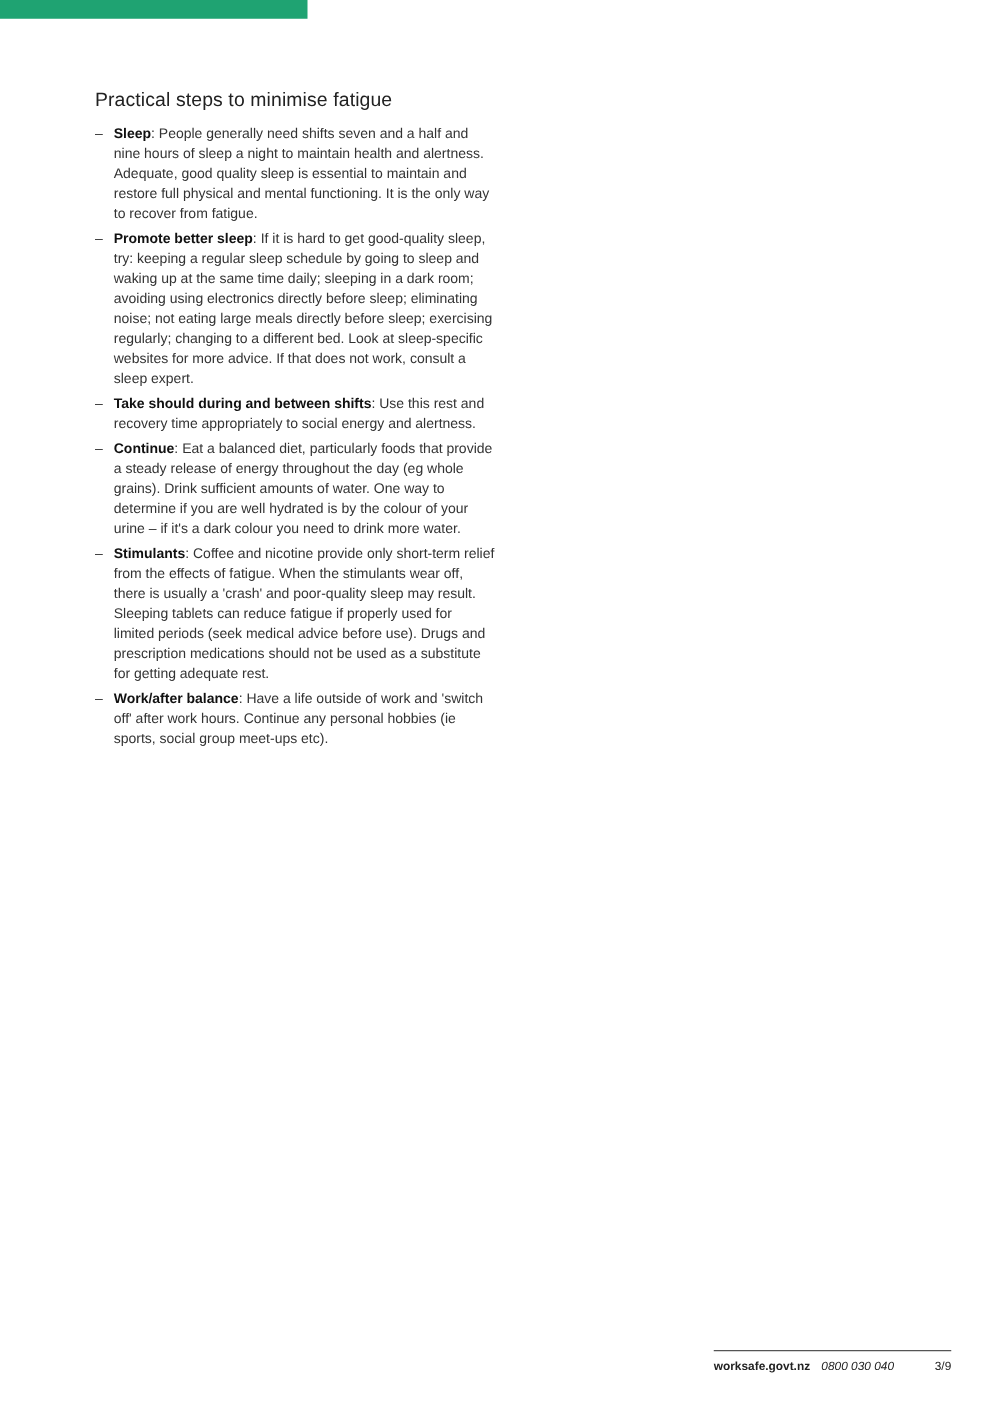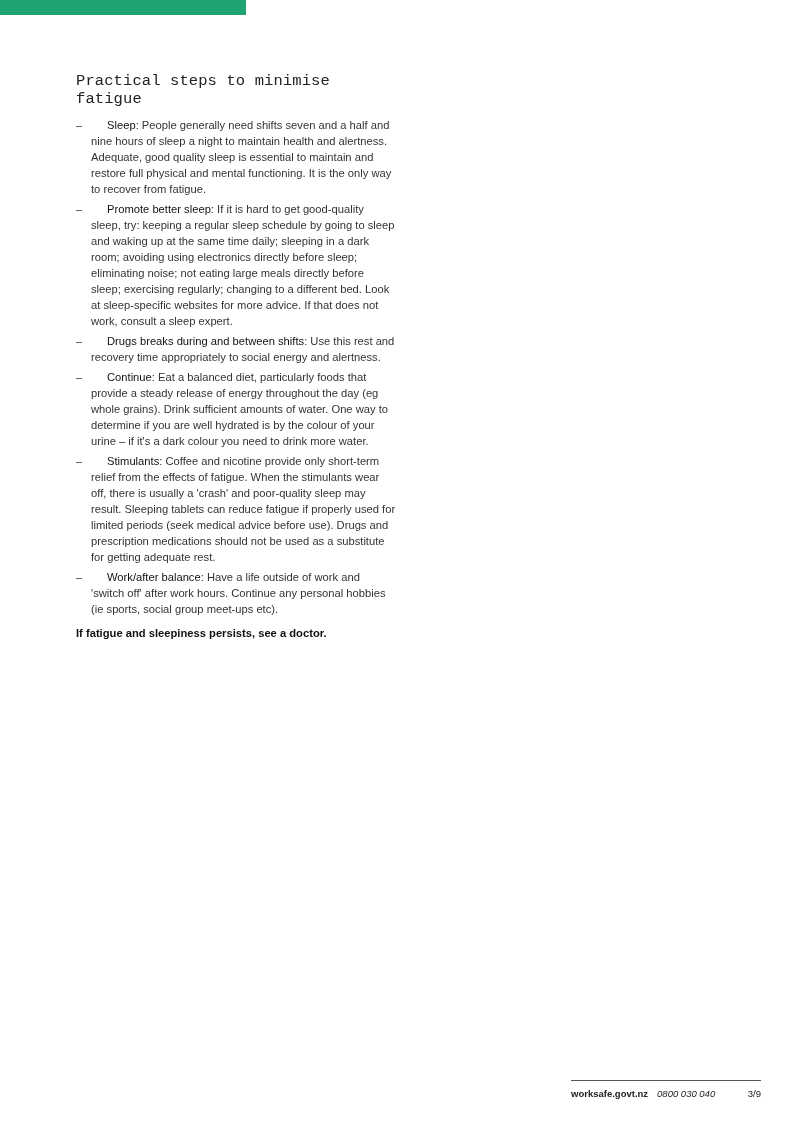--- a/index.html
+++ b/index.html
@@ -2,45 +2,44 @@
 <html><head>
   <meta charset="utf-8">
   <style>
     html, body { margin: 0; padding: 0; }
     body {
       width: 800px; height: 1130px; background: #ffffff; position: relative; overflow: hidden;
       font-family: "Liberation Sans", "DejaVu Sans", sans-serif; color: #2b2b2b;
     }
     .top-bar { position: absolute; left: 0; top: 0; width: 246px; height: 15px; background: #1fa372; }
     .content { position: absolute; left: 76px; top: 72px; width: 320px; }
-    .heading { font-size: 15.5px; font-weight: normal; margin: 0 0 9px 0; color: #222; letter-spacing: 0.1px; font-family: Liberation Mono, monospace; }
+    .heading { font-size: 15.5px; font-weight: normal; margin: 0 0 9px 0; color: #222; letter-spacing: 0.1px; }
     ul.steps { list-style: none; margin: 0; padding: 0; }
     ul.steps li { position: relative; padding-left: 15px; font-size: 11.2px; line-height: 16px; margin-bottom: 4px; color: #333; }
     ul.steps li .dash { position: absolute; left: 0; top: 0; }
-    ul.steps li b { color: #111; font-weight: normal; margin-left: 16px; }
+    ul.steps li b { color: #111; font-weight: bold; }
     .closing { font-size: 11.2px; font-weight: bold; color: #111; margin-top: 8px; line-height: 16px; }
     .footer { position: absolute; left: 571px; top: 1080px; width: 190px; border-top: 1px solid #555; padding-top: 7px; font-size: 9.5px; display: flex; color: #222; text-align: center; }
     .footer .site { font-weight: bold; margin-right: 9px; }
     .footer .phone { margin-right: auto; font-style: italic; }
   </style>
 </head>
 <body>
 
 <div class="top-bar"></div>
 
 <div class="content">
   <h2 class="heading">Practical steps to minimise fatigue</h2>
   <ul class="steps">
     <li><span class="dash">–</span><b>Sleep</b><span>: People generally need shifts seven and a half and nine hours of sleep a night to maintain health and alertness. Adequate, good quality sleep is essential to maintain and restore full physical and mental functioning. It is the only way to recover from fatigue.</span></li>
     <li><span class="dash">–</span><b>Promote better sleep</b><span>: If it is hard to get good-quality sleep, try: keeping a regular sleep schedule by going to sleep and waking up at the same time daily; sleeping in a dark room; avoiding using electronics directly before sleep; eliminating noise; not eating large meals directly before sleep; exercising regularly; changing to a different bed. Look at sleep-specific websites for more advice. If that does not work, consult a sleep expert.</span></li>
-    <li><span class="dash">–</span><b>Drugs breaks during and between shifts</b><span>: Use this rest and recovery time appropriately to social energy and alertness.</span></li>
+    <li><span class="dash">–</span><b>Take should during and between shifts</b><span>: Use this rest and recovery time appropriately to social energy and alertness.</span></li>
     <li><span class="dash">–</span><b>Continue</b><span>: Eat a balanced diet, particularly foods that provide a steady release of energy throughout the day (eg whole grains). Drink sufficient amounts of water. One way to determine if you are well hydrated is by the colour of your urine – if it's a dark colour you need to drink more water.</span></li>
     <li><span class="dash">–</span><b>Stimulants</b><span>: Coffee and nicotine provide only short-term relief from the effects of fatigue. When the stimulants wear off, there is usually a 'crash' and poor-quality sleep may result. Sleeping tablets can reduce fatigue if properly used for limited periods (seek medical advice before use). Drugs and prescription medications should not be used as a substitute for getting adequate rest.</span></li>
     <li><span class="dash">–</span><b>Work/after balance</b><span>: Have a life outside of work and 'switch off' after work hours. Continue any personal hobbies (ie sports, social group meet-ups etc).</span></li>
   </ul>
-  <p class="closing">If fatigue and sleepiness persists, see a doctor.</p>
 </div>
 
 <div class="footer">
   <span class="site">worksafe.govt.nz</span>
   <span class="phone">0800 030 040</span>
   <span class="page">3/9</span>
 </div>
 
 </body></html>

